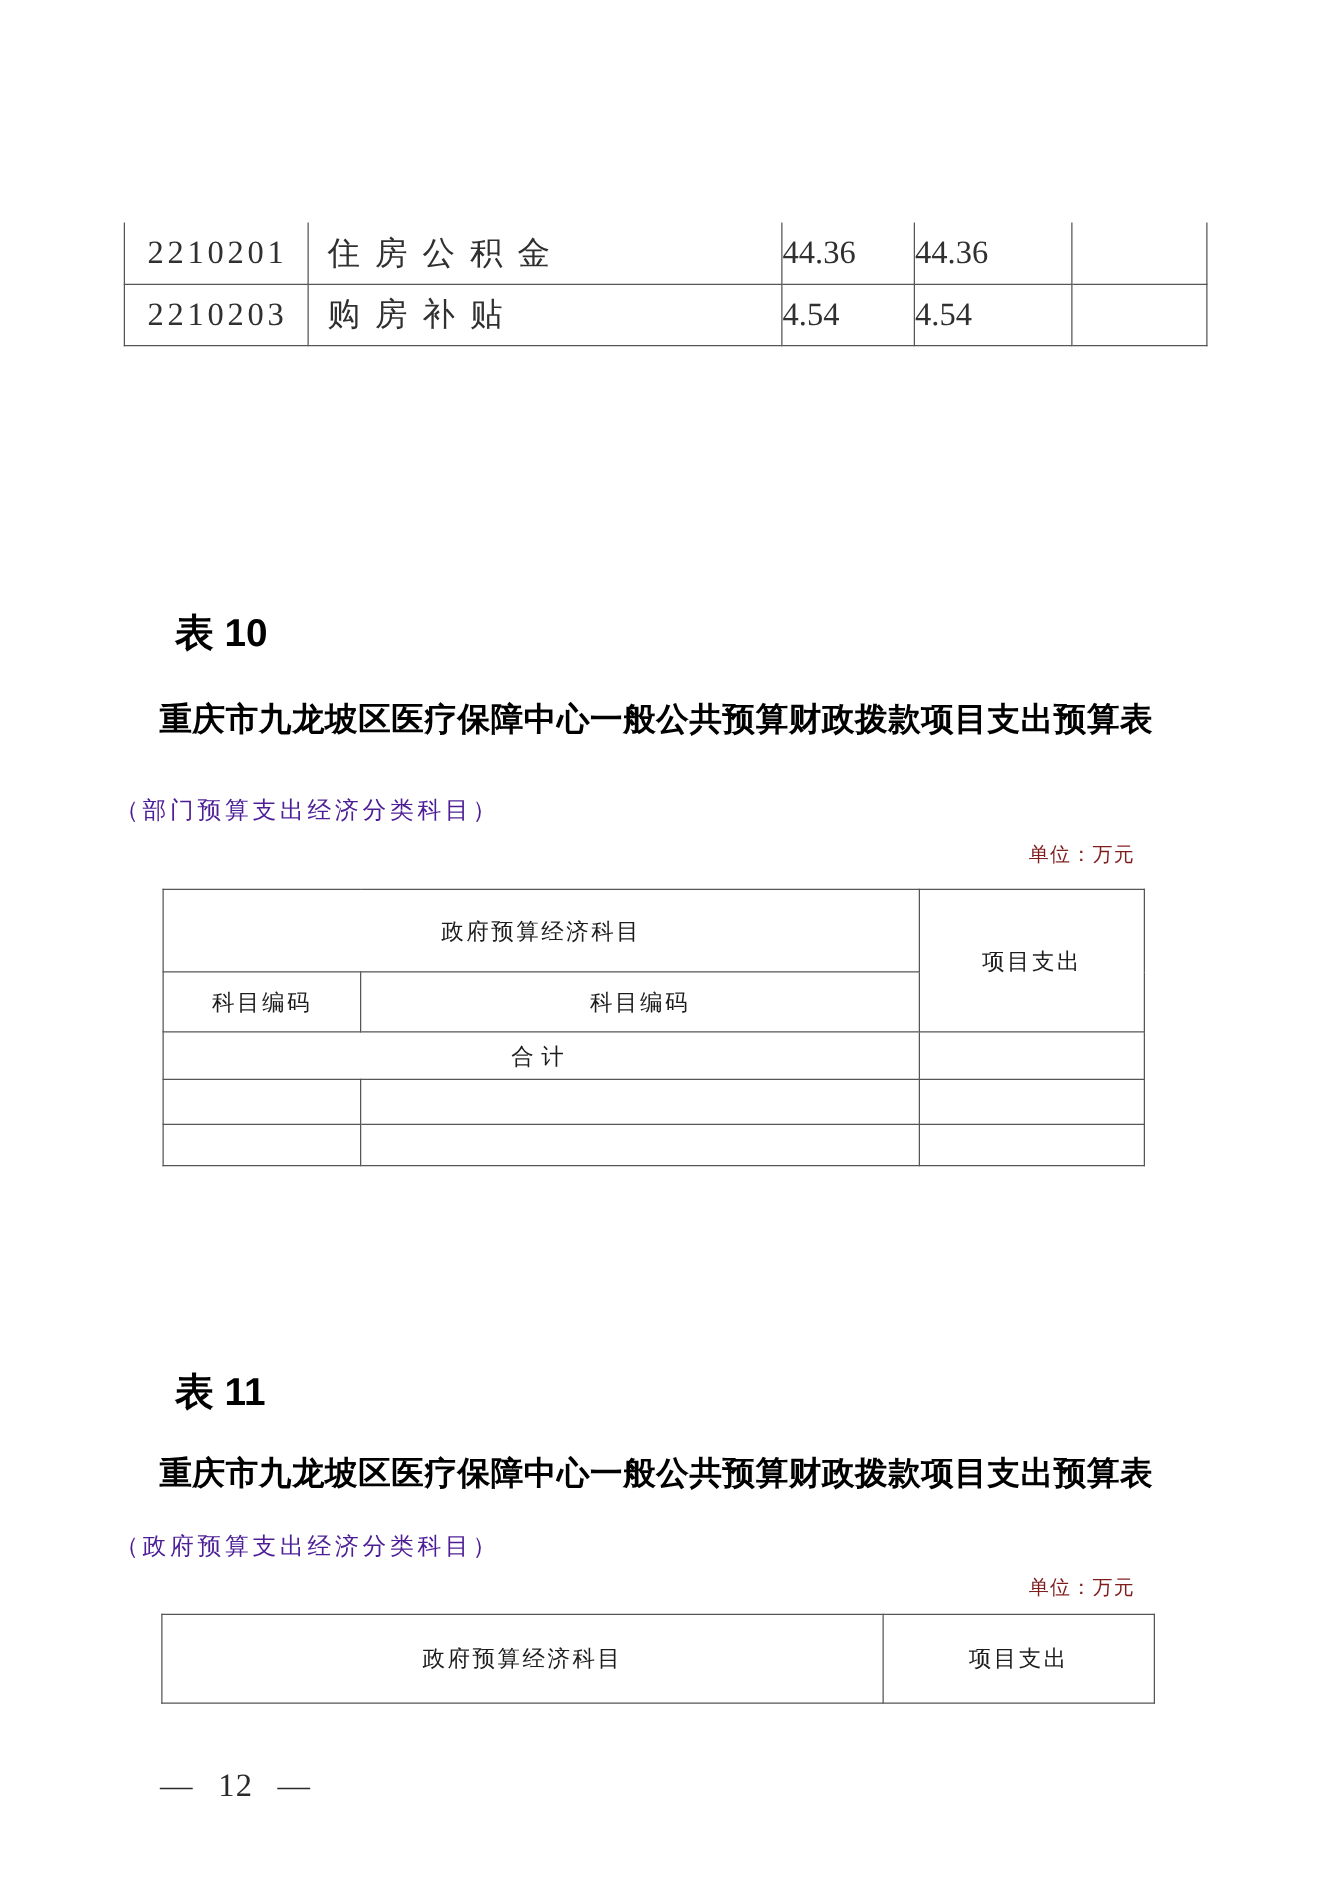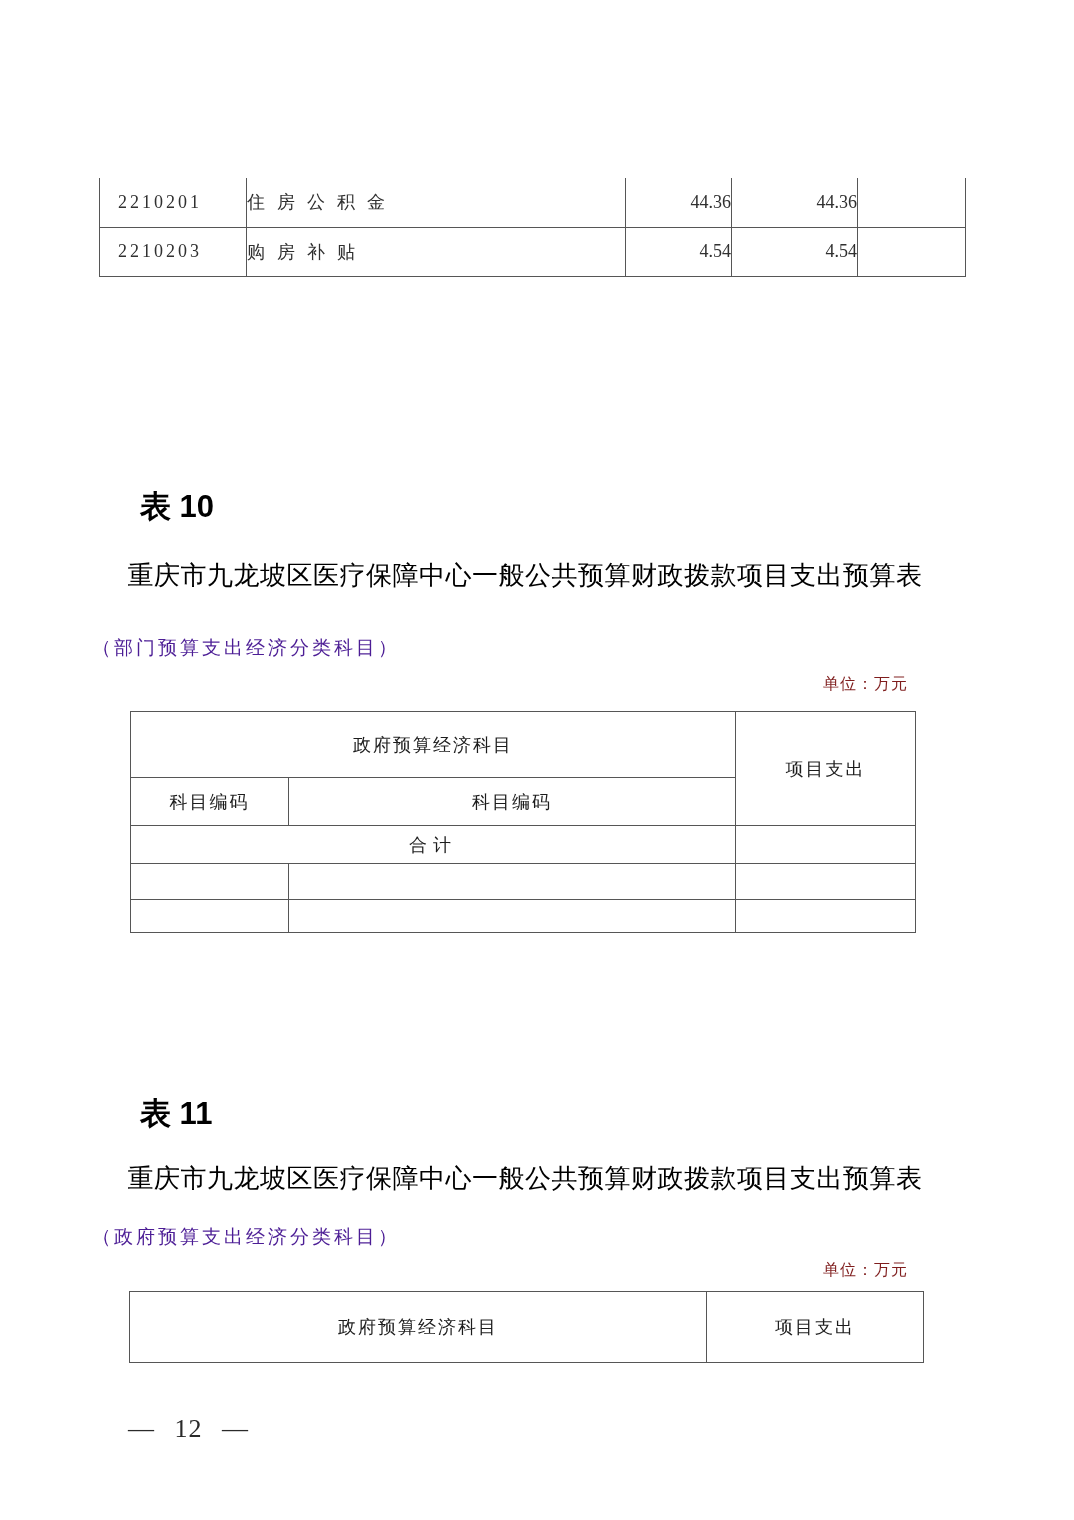--- a/index.html
+++ b/index.html
@@ -11,35 +11,35 @@
     background: #ffffff;
     font-family: "Liberation Serif", "DejaVu Serif", serif;
     color: #1c1c1c;
     overflow: hidden;
   }
   table { border-collapse: collapse; table-layout: fixed; }
   td { vertical-align: middle; }
 
   
   #cont-table { position: absolute; left: 99px; top: 178px; width: 866px; }
-  #cont-table td { border: 1px solid #565656; height: 49px; font-size: 18px; color: #303030; overflow: hidden; white-space: nowrap; }
+  #cont-table td { border: 1px solid #565656; height: 49px; font-size: 26px; color: #303030; overflow: hidden; white-space: nowrap; }
   #cont-table tr.row-first td { border-top: none; }
   #cont-table .cell-code { padding-left: 18px; letter-spacing: 3px; }
-  #cont-table .cell-name { letter-spacing: 12px; }
-  #cont-table .cell-num  { text-align: right; }
+  #cont-table .cell-name { padding-left: 15px; letter-spacing: 12px; }
+  #cont-table .cell-num  { }
 
   
   .tbl-label {
     position: absolute; left: 140px;
     font-family: "Liberation Sans", "DejaVu Sans", sans-serif;
     font-weight: bold; font-size: 31px; color: #000;
   }
   .doc-title {
     position: absolute; left: 92px; width: 866px; text-align: center;
-    font-size: 26px; font-weight: normal; color: #000; letter-spacing: 0.5px;
+    font-size: 26px; font-weight: bold; color: #000; letter-spacing: 0.5px;
     font-family: "Liberation Serif", "DejaVu Serif", serif;
   }
   .doc-subtitle {
     position: absolute; left: 92px; width: 866px; text-align: left;
     font-size: 19px; letter-spacing: 3px; color: #4c1d95;
   }
   .unit-label {
     position: absolute; right: 166px;
     font-size: 16px; letter-spacing: 1px; color: #7f1d1d;
   }

